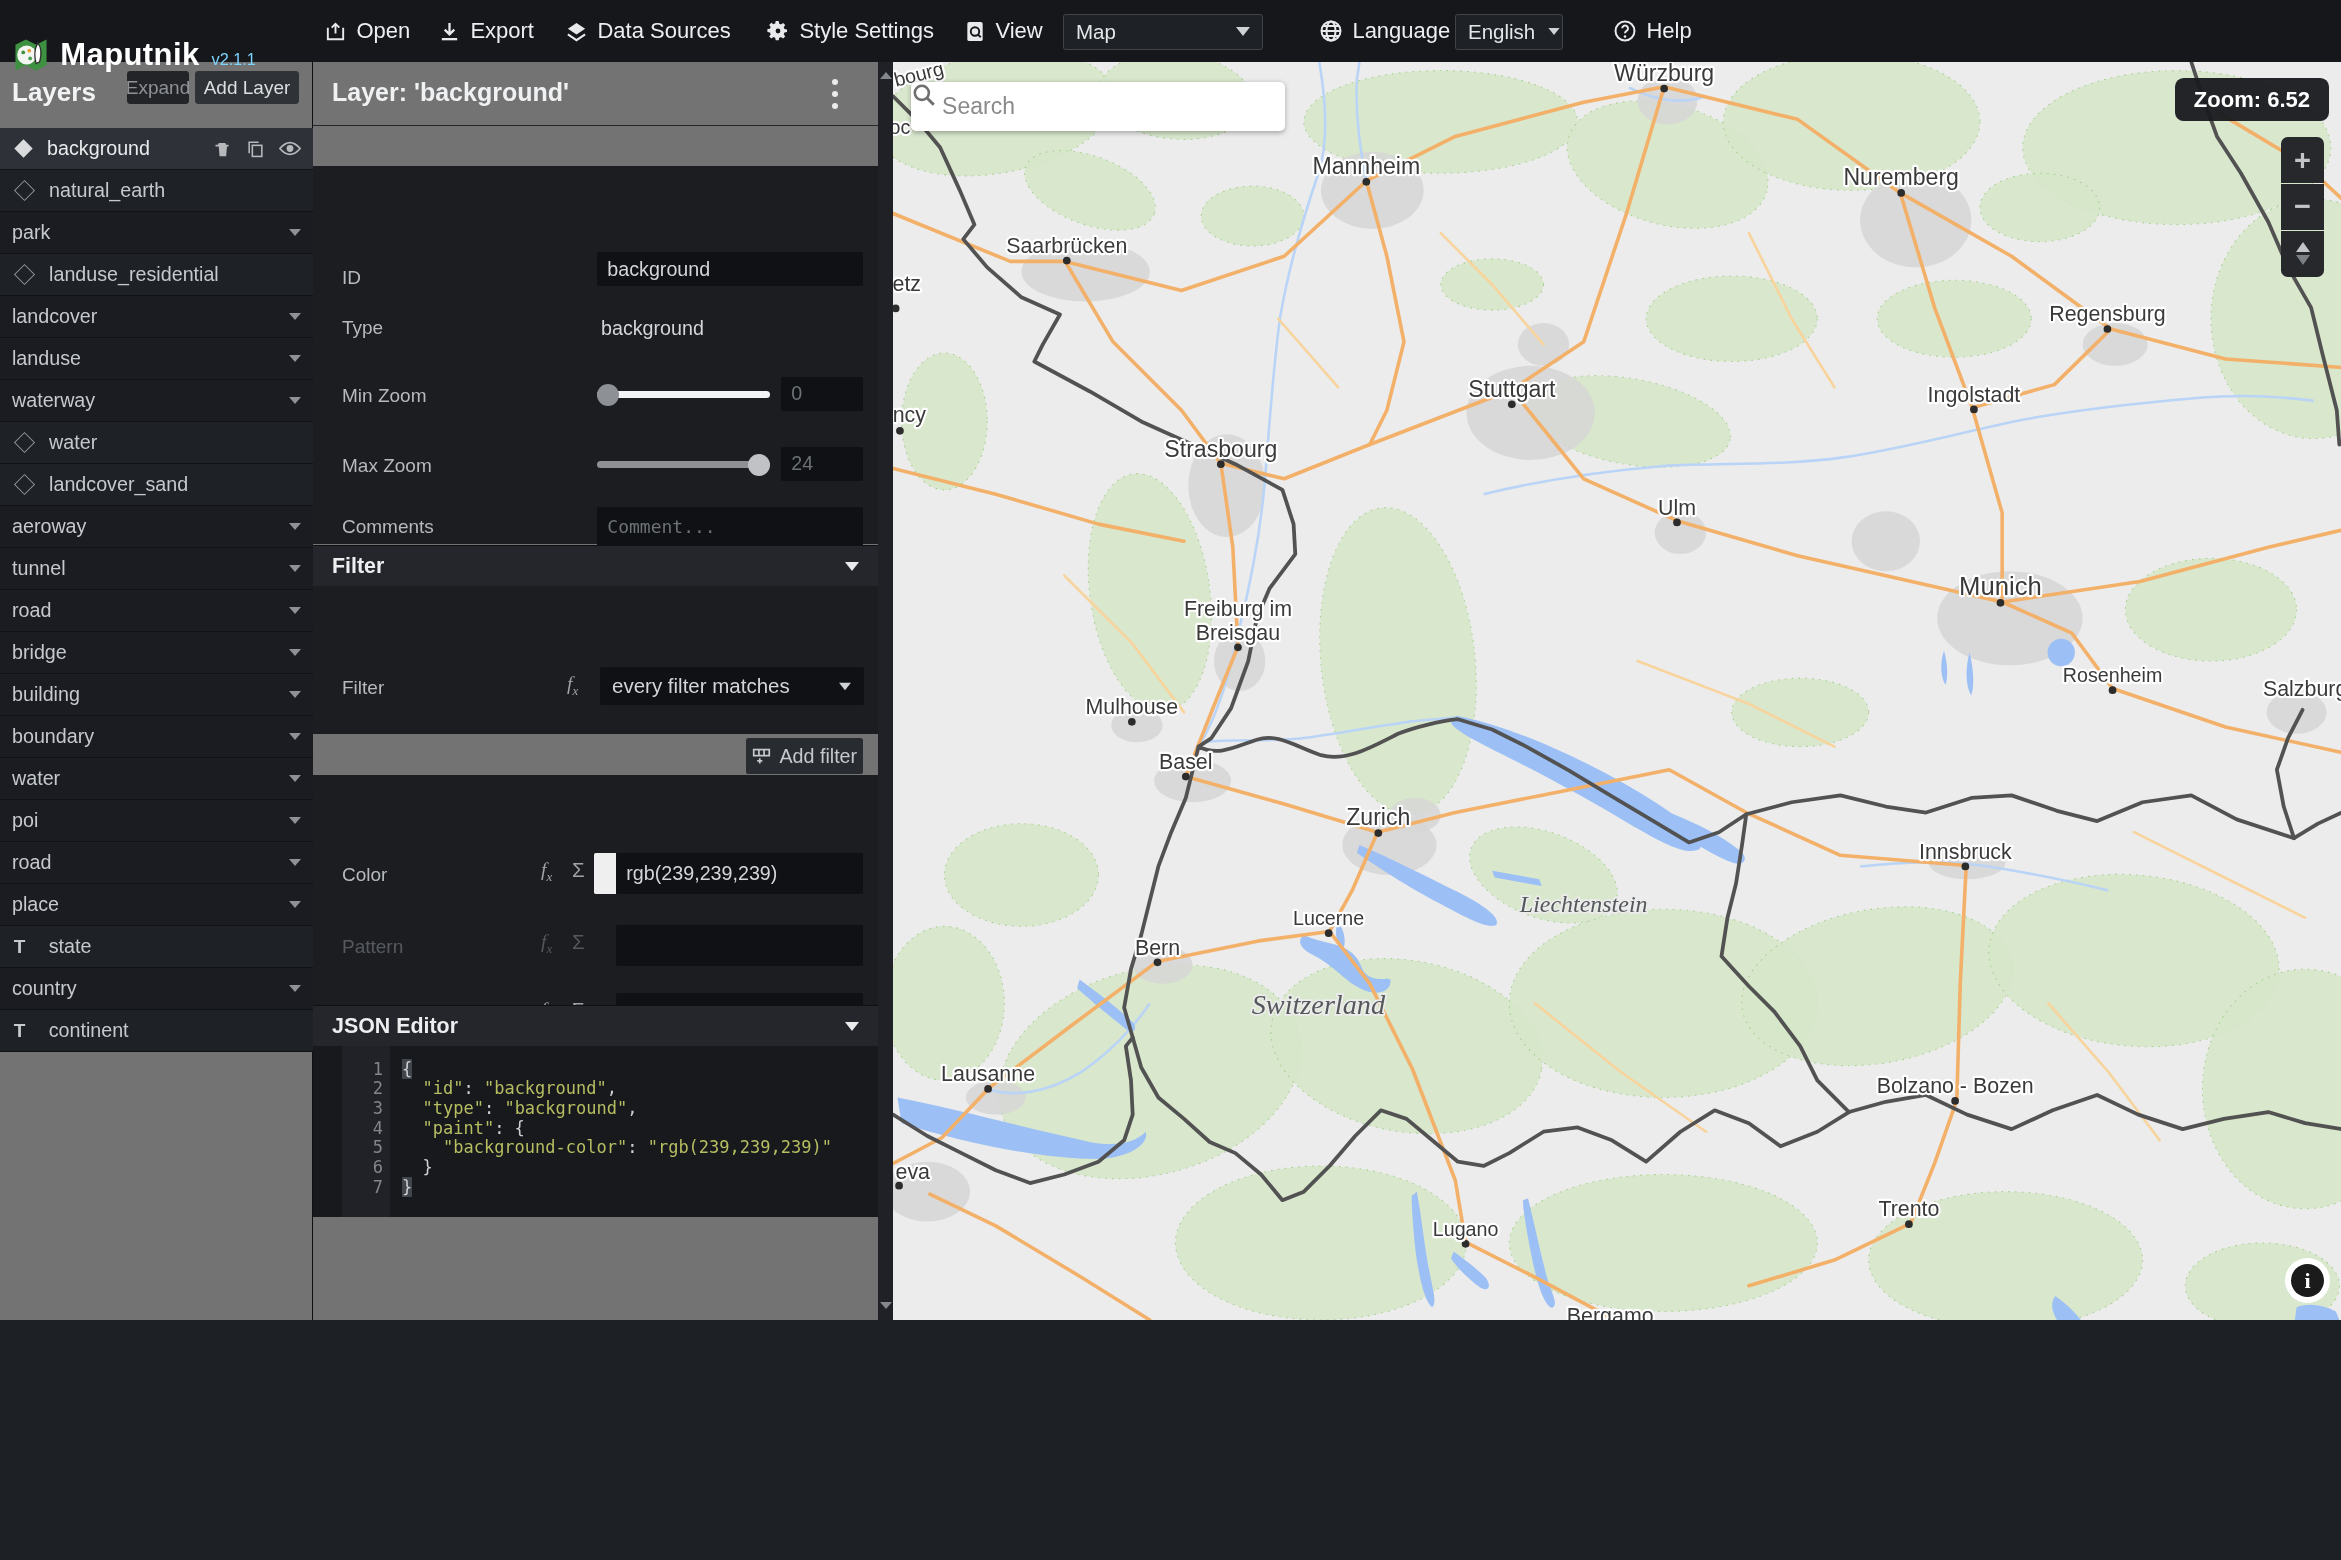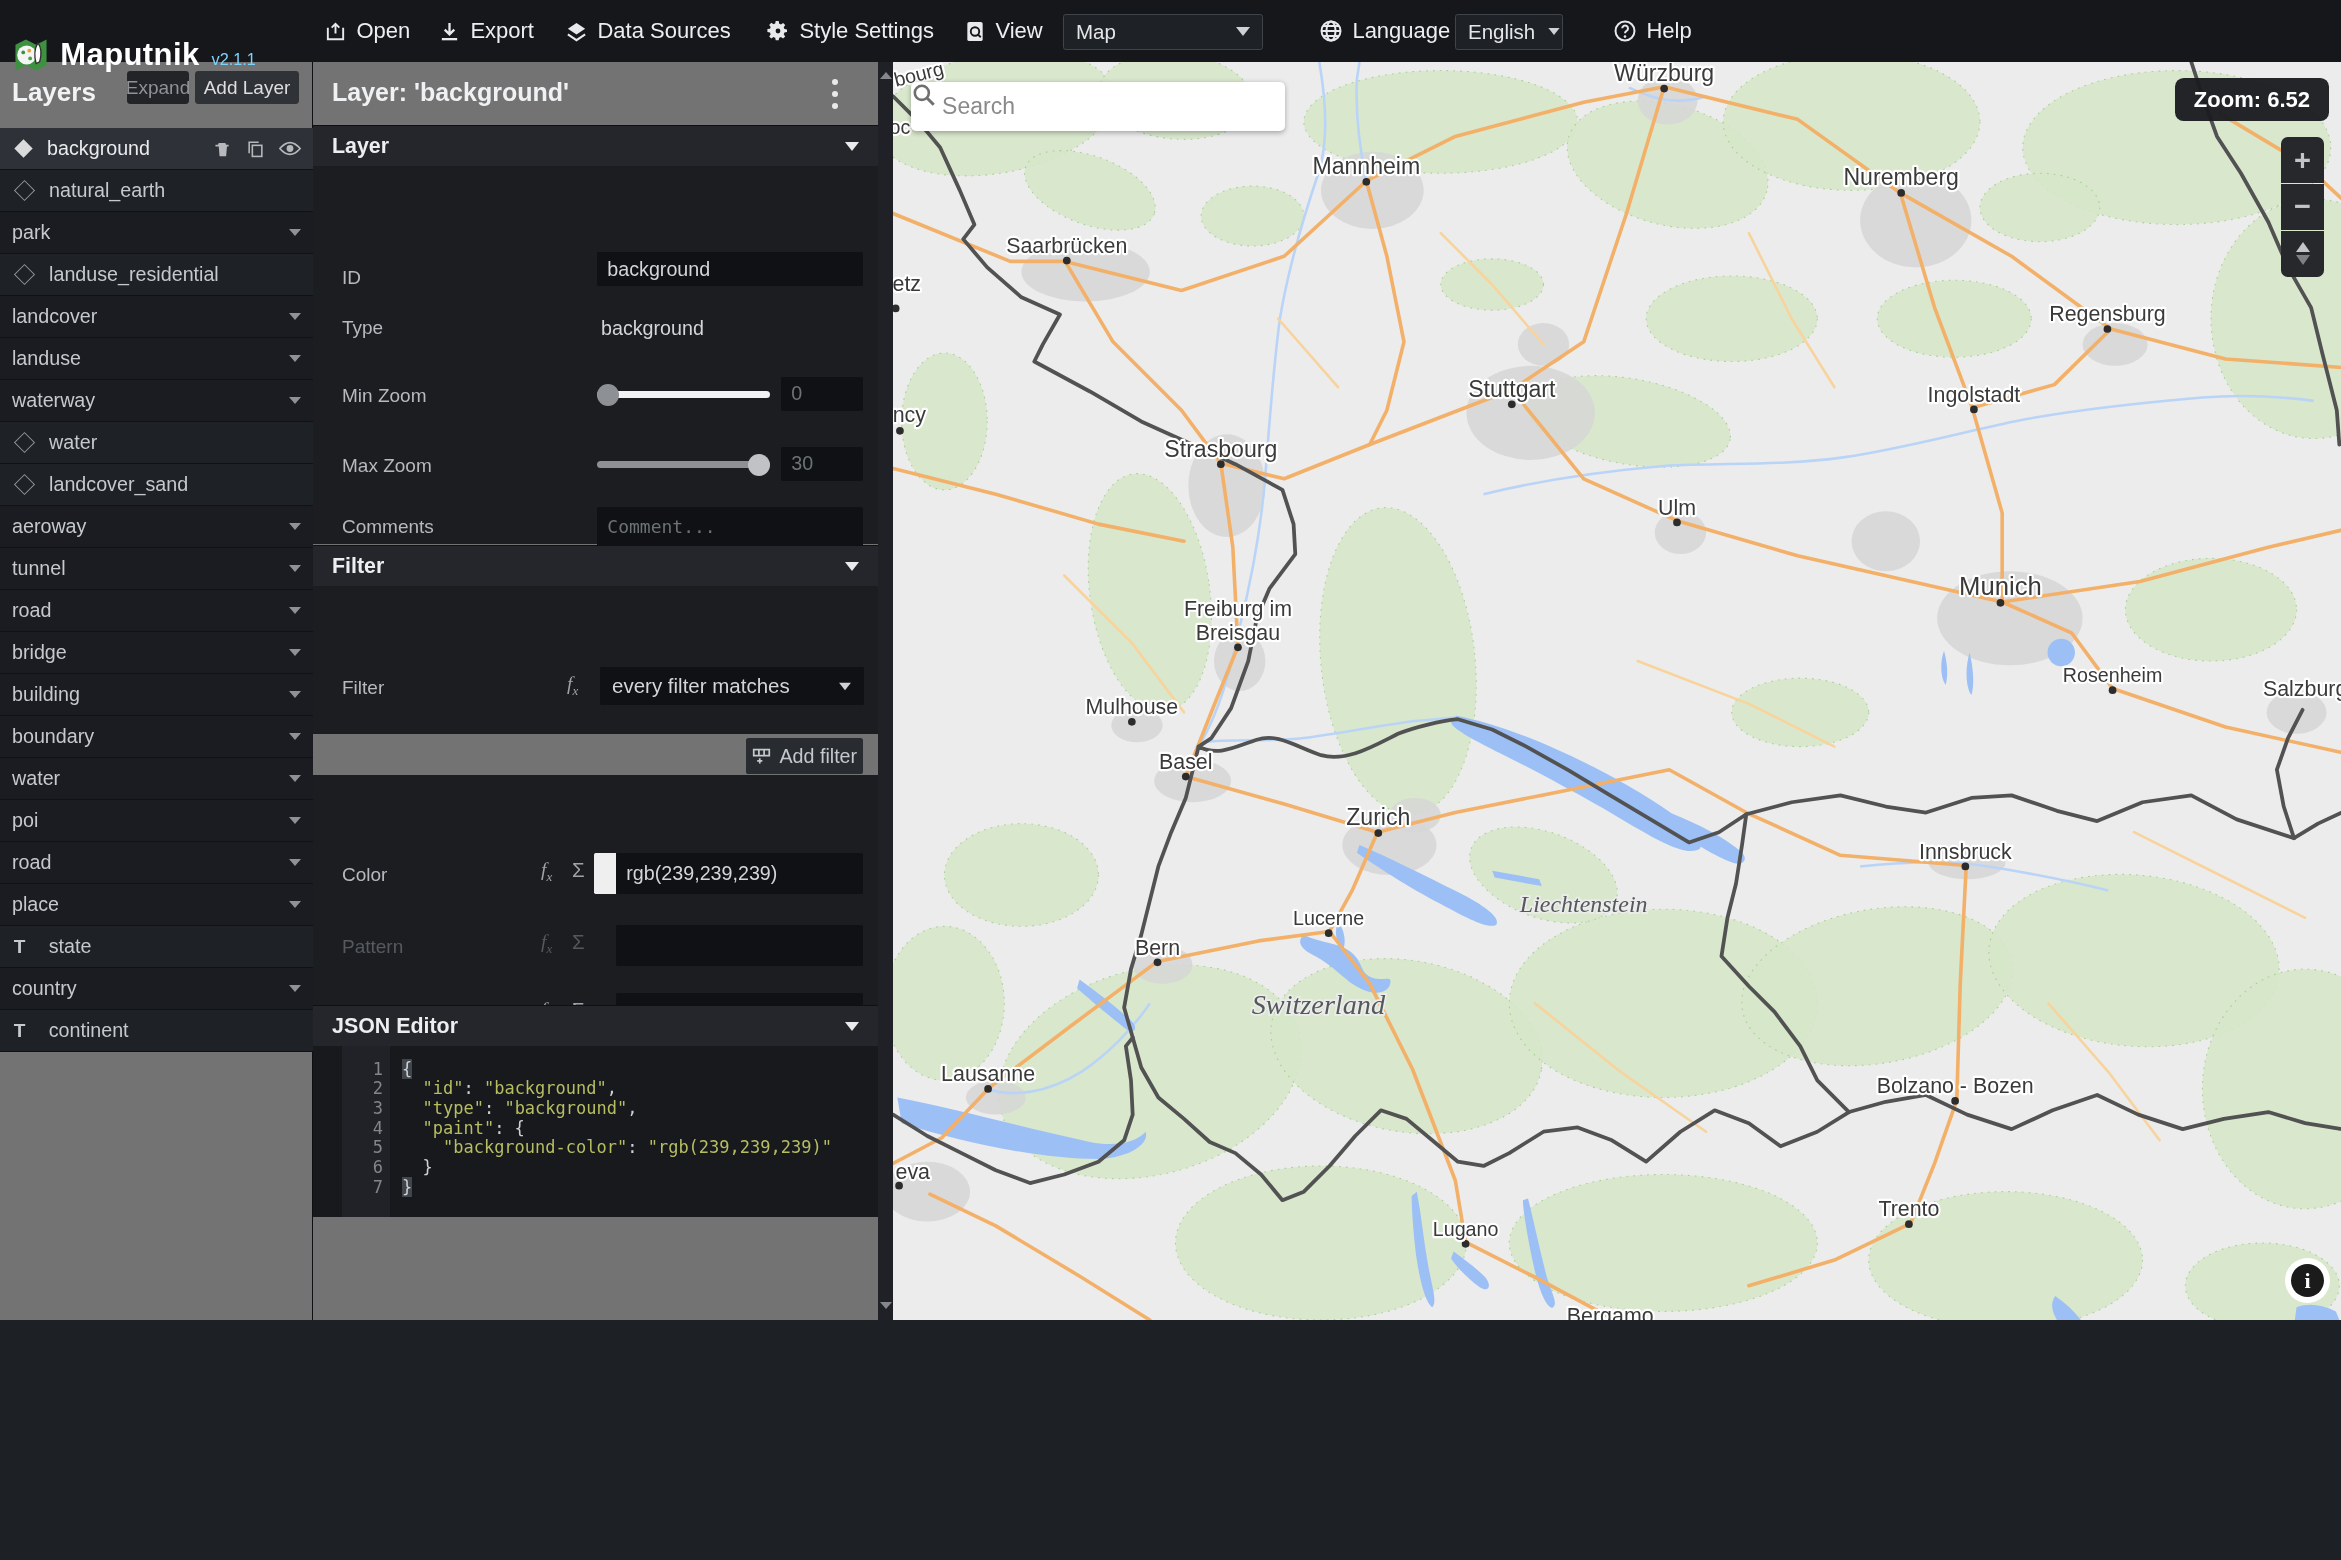--- a/index.html
+++ b/index.html
@@ -335,24 +335,20 @@
 <div id="editor" class="abs">
   <div id="editor-head">
     <span id="editor-title">Layer: 'background'</span>
     <div id="kebab">
         <i></i>
         <i></i>
         <i></i>
       </div>
   </div>
 
-  <div class="sec-head" style="top:63px">
-    <span class="sec-label">Layer</span>
-    <span class="caret"></span>
-  </div>
   <div class="sec-body" style="top:104px;height:378px">
     <div class="frow" style="top:86px">
       <span class="flabel" style="top:15.4px">ID</span>
       <input class="finput" style="left: 284px; top: 0px; width: 266px; height: 34px;" value="background">
     </div>
     <div class="frow" style="top:141px">
       <span class="flabel" style="top:10.3px">Type</span>
       <span class="fvalue" style="left:288px;top:10.3px">background</span>
     </div>
     <div class="frow" style="top:216px">
@@ -362,21 +358,21 @@
         <div class="thumb" style="left:0;background:#8d9196"></div>
       </div>
       <div class="valbox" style="left:468px;top:-5.1px">0</div>
     </div>
     <div class="frow" style="top:286px">
       <span class="flabel" style="top:3.4px">Max Zoom</span>
       <div class="slider" style="left:284px;top:-5.1px">
         <div class="track" style="background:#8e9094"></div>
         <div class="thumb" style="right:0;background:#c0c2c5"></div>
       </div>
-      <div class="valbox" style="left:468px;top:-5.1px">30</div>
+      <div class="valbox" style="left:468px;top:-5.1px">24</div>
     </div>
     <div class="frow" style="top:341px">
       <span class="flabel" style="top:8.6px">Comments</span>
       <textarea class="finput" style="left: 284px; top: 0px; width: 266px; height: 120px;" placeholder="Comment..."></textarea>
       <div class="grip" style="left:537px;top:106px"></div>
     </div>
   </div>
 
   <div class="sec-head" style="top:483px">
     <span class="sec-label">Filter</span>

